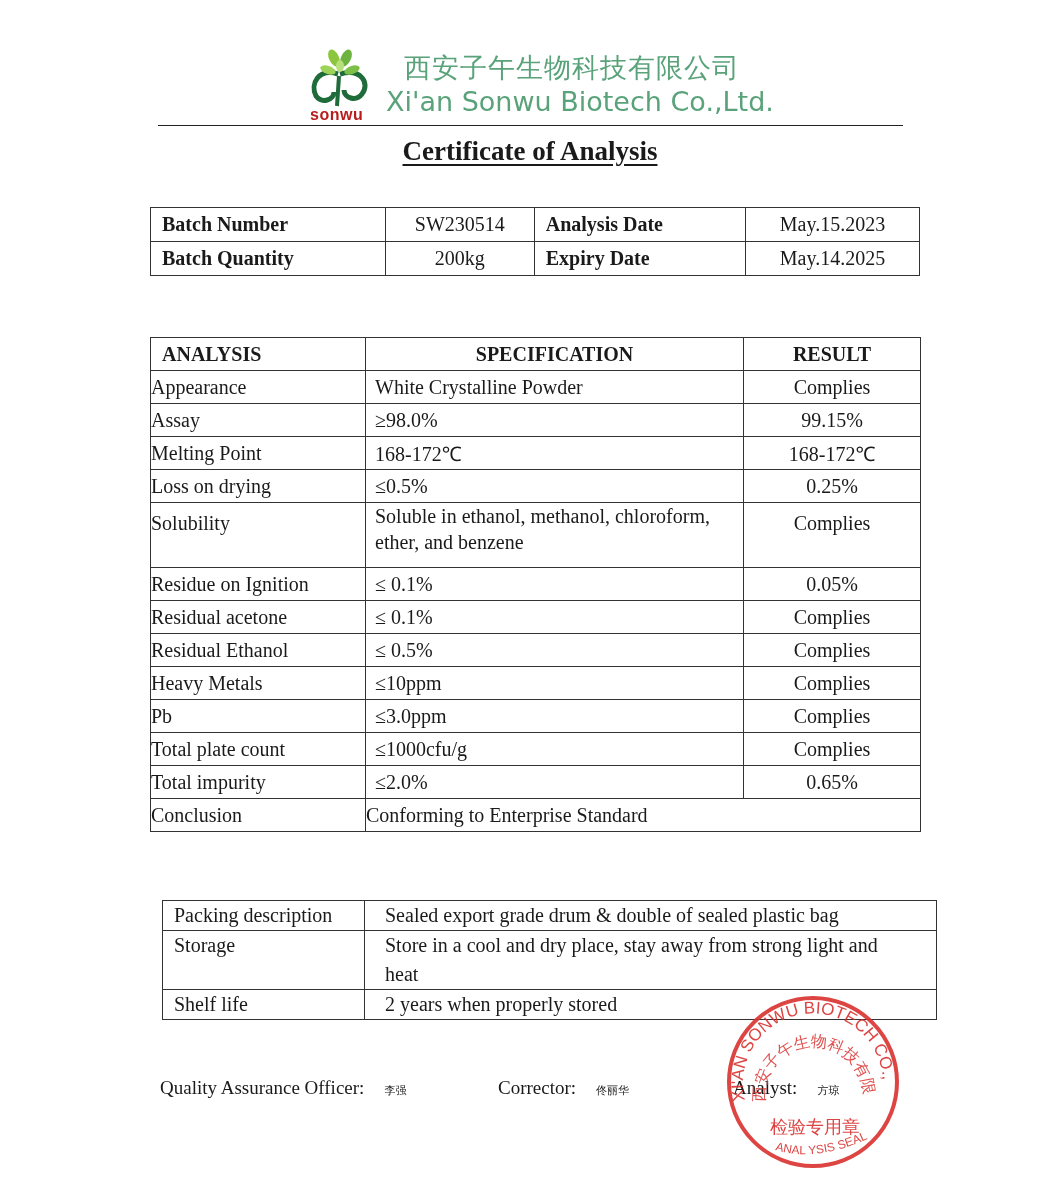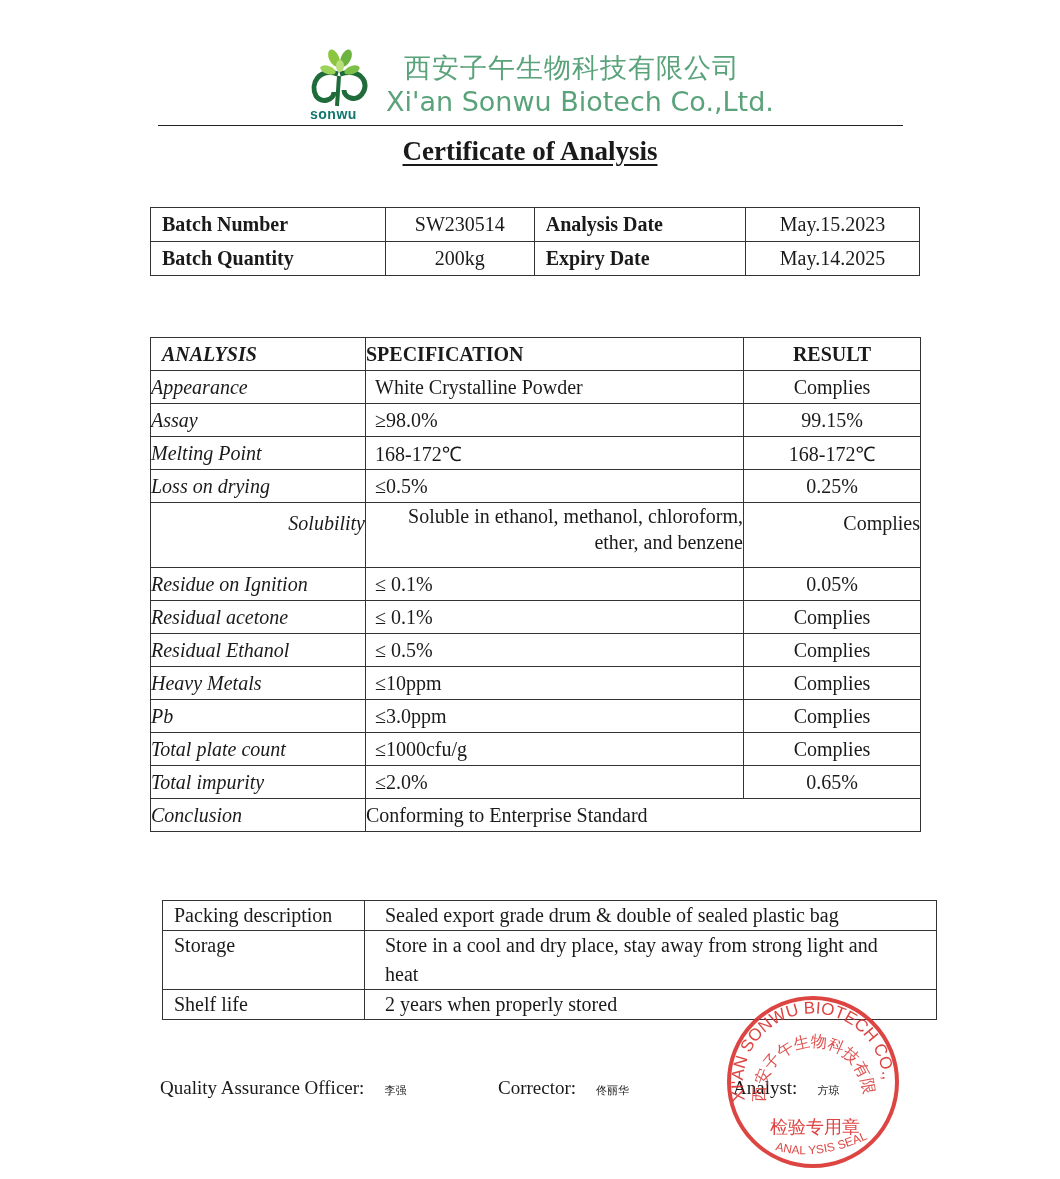--- a/index.html
+++ b/index.html
@@ -2,40 +2,40 @@
 <html><head>
 <meta charset="utf-8">
 <style>
   html, body { margin: 0; padding: 0; }
   body {
     width: 1060px; height: 1179px; background: #ffffff; position: relative;
     font-family: "Liberation Serif", serif; color: #1a1a1a; overflow: hidden;
   }
   .header { position: absolute; left: 300px; top: 42px; width: 480px; height: 82px; }
   .logo { position: absolute; left: 4px; top: 2px; width: 70px; height: 78px; }
-  .logo-text { position: absolute; left: 10px; top: 64px; font-family: "Liberation Sans", sans-serif; font-size: 14px; font-weight: bold; color: #0f766e; letter-spacing: 0.5px; }
+  .logo-text { position: absolute; left: 10px; top: 64px; font-family: "Liberation Sans", sans-serif; font-size: 16px; font-weight: bold; color: #b91c1c; letter-spacing: 0.5px; }
   .cn-name { position: absolute; left: 104px; top: 8px; font-family: "DejaVu Sans", sans-serif; font-size: 27px; color: #5aa37a; letter-spacing: 1px; white-space: nowrap; }
   .en-name { position: absolute; left: 86px; top: 44px; font-family: "DejaVu Sans", sans-serif; font-size: 27px; color: #5aa37a; white-space: nowrap; }
   .header-rule { position: absolute; left: 158px; top: 125px; width: 745px; height: 0; border-top: 1.5px solid #222; }
   .title { position: absolute; left: 0; width: 1060px; top: 136px; text-align: center; font-size: 27px; font-weight: bold; text-decoration: underline; text-underline-offset: 4px; }
 
   table { border-collapse: collapse; position: absolute; }
   td { border: 1.5px solid #333; padding: 0; }
   .t1 { left: 150px; top: 207px; width: 770px; }
   .t1 td { height: 33px; font-size: 20px; vertical-align: middle; }
   .t1 .lbl { font-weight: bold; padding-left: 11px; }
   .t1 .val { text-align: center; }
 
   .t2 { left: 150px; top: 337px; width: 771px; }
   .t2 td { height: 32px; font-size: 20px; vertical-align: middle; }
   .t2 .hdr { font-weight: bold; }
-  .t2 .c1 { width: 214px; padding-left: 0; font-style: italic; }
+  .t2 .c1 { width: 214px; padding-left: 0; }
   .t2 .c2 { width: 368px; padding-left: 9px; }
   .t2 .c3 { text-align: center; }
-  .t2 .multi td { vertical-align: top; padding-top: 4px; line-height: 33px; height: 60px; text-align: right; }
+  .t2 .multi td { vertical-align: top; padding-top: 4px; line-height: 33px; height: 60px; }
   .t2 .multi td.c2 { line-height: 26px; padding-top: 0; }
 
   .t3 { left: 162px; top: 900px; width: 775px; }
   .t3 td { font-size: 20px; vertical-align: top; line-height: 29px; }
   .t3 .c1 { width: 190px; padding-left: 11px; }
   .t3 .c2 { padding-left: 20px; }
 
   .sig { position: absolute; top: 1077px; font-size: 19px; white-space: nowrap; }
   .sig .cn { font-family: "DejaVu Sans", sans-serif; font-size: 11px; margin-left: 20px; }
   .stamp { position: absolute; left: 715px; top: 990px; width: 190px; height: 178px; pointer-events: none; }
@@ -76,21 +76,21 @@
     <td class="lbl">Expiry Date</td>
     <td class="val">May.14.2025</td>
   </tr>
 </tbody>
   </table>
 
 <table class="t2">
   <tbody>
       <tr>
     <td class="hdr c1" style="padding-left:11px;width:203px">ANALYSIS</td>
-    <td class="hdr c2" style="text-align:left;padding-left:0">SPECIFICATION</td>
+    <td class="hdr c2" style="text-align:center;padding-left:0">SPECIFICATION</td>
     <td class="hdr c3">RESULT</td>
   </tr>
   <tr>
         <td class="c1">Appearance</td>
         <td class="c2">White Crystalline Powder</td>
         <td class="c3">Complies</td>
       </tr>
   <tr>
         <td class="c1">Assay</td>
         <td class="c2">≥98.0%</td>

